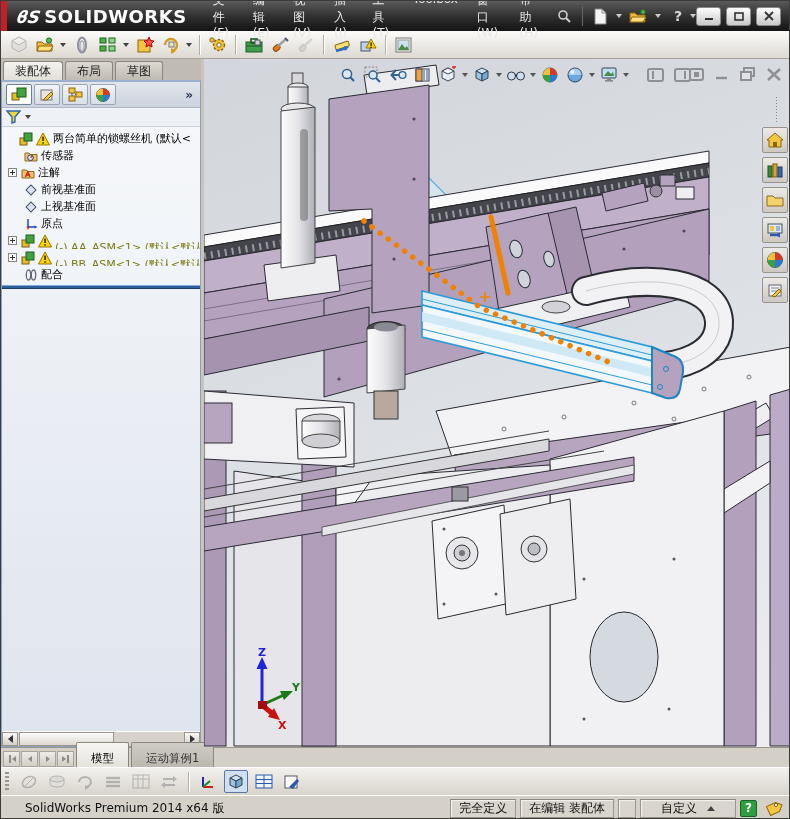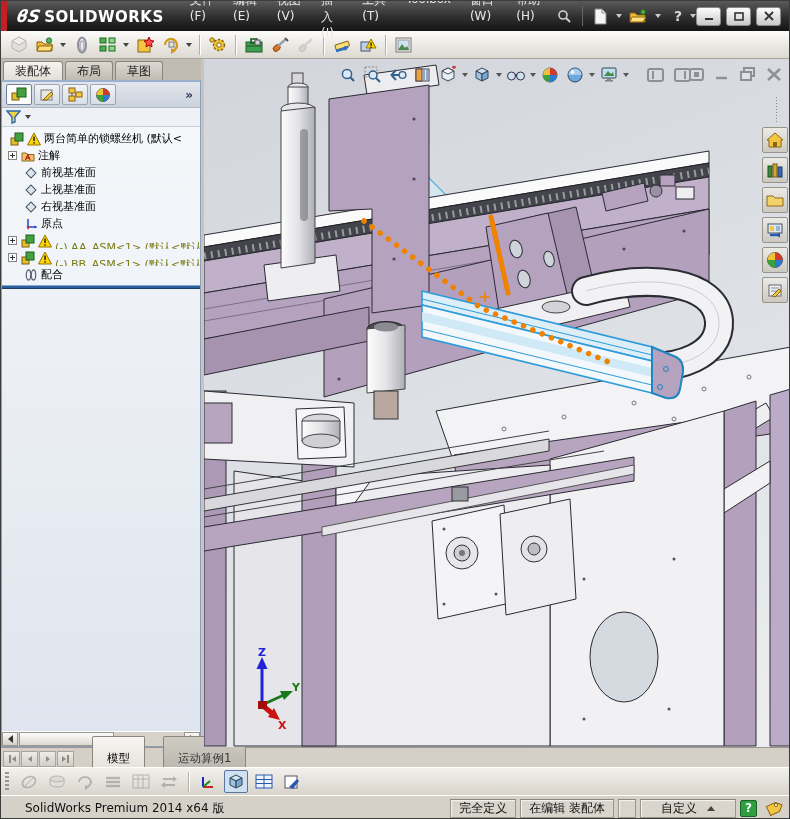--- a/index.html
+++ b/index.html
@@ -3,21 +3,21 @@
 <meta charset="utf-8">
 <style>
   html,body{margin:0;padding:0;background:#888;}
   *{box-sizing:border-box;}
   .win{position:relative;width:790px;height:819px;font-family:"DejaVu Sans",sans-serif;background:#d4d0c8;overflow:hidden;border:1px solid #3c3c3c;}
   
   .titlebar{position:relative;height:30px;background:linear-gradient(#5a5a5a,#2e2e2e 55%,#141414);display:flex;align-items:center;color:#e8e8e8;}
   .redstripe{position:absolute;left:0;top:0;width:6px;height:30px;background:#c32026;}
   .logo{display:flex;align-items:baseline;margin-left:16px;color:#fff;white-space:nowrap;}
   .logo .mark{font-weight:bold;font-style:italic;font-size:17px;transform:skewX(-10deg);margin-right:4px;}
-  .logo .word{font-size:15px;font-weight:bold;letter-spacing:.5px;}
+  .logo .word{font-size:18px;font-weight:bold;letter-spacing:.5px;}
   .menus{display:flex;gap:19px;margin-left:26px;font-size:12px;}
   .menus span{cursor:default;}
   .tb-icons{display:flex;align-items:center;gap:7px;margin-left:14px;}
   .tb-sep{width:1px;height:20px;background:#666;margin:0 3px;}
   .winbtns{display:flex;gap:5px;margin-left:auto;margin-right:8px;}
   .winbtn{width:25px;height:19px;border:1px solid #8a8a8a;border-radius:3px;background:linear-gradient(#fdfdfd,#c9c9c9);display:flex;align-items:center;justify-content:center;}
   .ddown{width:0;height:0;border-left:3.5px solid transparent;border-right:3.5px solid transparent;border-top:4px solid #ccc;margin-left:1px;}
   
   .toolbar{height:28px;background:linear-gradient(#fcfbf9,#ddd9d2);border-bottom:1px solid #a9a49b;display:flex;align-items:center;padding-left:6px;gap:3px;}
   .ti{width:23px;height:23px;display:flex;align-items:center;justify-content:center;border-radius:2px;}
@@ -30,21 +30,21 @@
   .ptab{padding:1px 11px 16px;font-size:12px;color:#222;background:linear-gradient(#ddd9d2,#bfbbb2);border:1px solid #8a867d;border-bottom:none;border-radius:3px 3px 0 0;text-align:center;}
   .ptab.active{background:linear-gradient(#f4f3ef,#e2dfd8);position:relative;z-index:2;}
   .pbody{flex:1;display:flex;flex-direction:column;border:1px solid #8aa0bd;border-top:2px solid #9ab0cc;background:linear-gradient(#f6f8fb,#e3e9f1);overflow:hidden;}
   .mgrtabs{height:26px;display:flex;align-items:center;gap:2px;padding:2px 4px;background:linear-gradient(#e2e6ec,#ccd3dd);border-bottom:1px solid #aeb9c8;}
   .mgrbtn{width:26px;height:21px;border:1px solid #9aa5b5;border-radius:2px;background:linear-gradient(#f2f4f7,#d8dee7);display:flex;align-items:center;justify-content:center;}
   .mgrbtn.active{background:#fdfdfe;border-color:#6d7f9a;}
   .chev{margin-left:auto;font-size:12px;font-weight:bold;color:#2a3a55;padding-right:3px;}
   .filterrow{height:19px;display:flex;align-items:center;gap:3px;padding-left:4px;background:#eef1f6;border-bottom:1px solid #c8cfda;}
   .tree{padding-top:3px;font-size:11px;color:#000;}
   .trow{height:17px;display:flex;align-items:center;white-space:nowrap;overflow:hidden;}
-  .ind0{padding-left:8px;} .ind1{padding-left:22px;}
+  .ind0{padding-left:8px;justify-content:center;} .ind1{padding-left:22px;}
   .plus{width:9px;height:9px;border:1px solid #848484;background:#fff;position:relative;margin:0 4px 0 6px;flex:none;}
   .plus::before{content:"";position:absolute;left:1px;right:1px;top:3px;height:1px;background:#333;}
   .plus::after{content:"";position:absolute;top:1px;bottom:1px;left:3px;width:1px;background:#333;}
   .tico{width:14px;height:14px;flex:none;margin-right:3px;}
   .tico svg{display:block;}
   .olive{color:#7c7c12;margin-top:14px;}
   .rollback{height:4px;background:#2d5f9e;border-top:1px solid #7fa9d9;border-bottom:1px solid #1c3c66;margin-top:2px;cursor:row-resize;}
   .panefill{flex:1;background:linear-gradient(#eef1f6,#dfe5ee);}
   .hscroll{height:15px;background:#d6d2ca;border-top:1px solid #fff;display:flex;align-items:stretch;}
   .harrow{width:16px;background:linear-gradient(#fbfaf8,#d4d0c8);border:1px solid #9a968d;display:flex;align-items:center;justify-content:center;}
@@ -63,21 +63,21 @@
   .taskpane{position:absolute;top:68px;right:1px;display:flex;flex-direction:column;gap:4px;}
   .tpbtn{width:26px;height:26px;border:1px solid #98948c;border-radius:2px;background:linear-gradient(#eceae5,#cdc9c1);display:flex;align-items:center;justify-content:center;}
   .tpdots{position:absolute;top:38px;right:12px;width:1px;height:26px;background:repeating-linear-gradient(#8a8a8a 0 1px,transparent 1px 3px);}
   .triad{position:absolute;left:24px;bottom:16px;}
   
   .tabbar{height:20px;background:#d4d0c8;display:flex;align-items:flex-end;border-top:1px solid #9a968d;}
   .navbtn{width:17px;height:16px;border:1px solid #a8a49b;background:linear-gradient(#eeece7,#d2cec6);display:flex;align-items:center;justify-content:center;margin-top:2px;}
   .navbtn .t{border-top:3.5px solid transparent;border-bottom:3.5px solid transparent;}
   .nl{border-right:4.5px solid #8f8b83;} .nr{border-left:4.5px solid #8f8b83;}
   .bar{width:2px;height:8px;background:#8f8b83;margin:0 1px;}
-  .btab{padding:14px 14px 1px;font-size:11.5px;border:1px solid #8a867d;border-bottom:none;background:linear-gradient(#cfccc4,#bcb8af);color:#333;margin-left:18px;border-radius:2px 2px 0 0;}
+  .btab{padding:8px 14px 1px;font-size:11.5px;border:1px solid #8a867d;border-bottom:none;background:linear-gradient(#cfccc4,#bcb8af);color:#333;margin-left:2px;border-radius:2px 2px 0 0;}
   .btab.active{background:linear-gradient(#f7f6f3,#e6e3dc);color:#000;}
   
   .motionbar{height:28px;background:linear-gradient(#f3f1ed,#d8d4cc);border-top:1px solid #fff;display:flex;align-items:center;gap:4px;padding-left:4px;}
   .grip{width:4px;height:20px;background:repeating-linear-gradient(#9a968d 0 2px,transparent 2px 4px);margin-right:4px;}
   .mi{width:24px;height:23px;display:flex;align-items:center;justify-content:center;border-radius:2px;}
   .mi.pressed{border:1px solid #5a76a0;background:#cfe0f2;}
   
   .statusbar{height:25px;background:#d5d1c9;border-top:1px solid #fff;display:flex;align-items:center;font-size:12px;color:#111;}
   .stleft{padding-left:24px;flex:1;}
   .stcell{height:19px;border:1px solid #9a968d;border-top-color:#8a867d;background:#d9d5cd;box-shadow:inset 1px 1px 1px rgba(255,255,255,.7);display:flex;align-items:center;justify-content:center;padding:0 8px;margin-right:4px;white-space:nowrap;}
@@ -302,20 +302,30 @@
               </span>
             <span class="tico">
                 <svg width="14" height="14">
                   <path d="M7 1 L13.5 13 H0.5 Z" fill="#ffd400" stroke="#937700"></path>
                   <rect x="6.3" y="4.6" width="1.5" height="4.4" fill="#222"></rect>
                   <rect x="6.3" y="10.2" width="1.5" height="1.5" fill="#222"></rect>
                 </svg>
               </span>
             <span>两台简单的锁螺丝机  (默认&lt;</span>
           </div>
+          <div class="trow ind1">
+            <span class="tico">
+                <svg width="14" height="14">
+                  <path d="M1 4 L5 4 L6.5 5.5 L13 5.5 V12 H1 Z" fill="#f0c36a" stroke="#8a6a20"></path>
+                  <circle cx="6.5" cy="8.7" r="2.8" fill="#ddeefc" stroke="#336"></circle>
+                  <path d="M6.5 8.7 L8.2 7.2" stroke="#c22" stroke-width="1.2"></path>
+                </svg>
+              </span>
+            <span>传感器</span>
+          </div>
           <div class="trow">
             <span class="plus"></span>
             <span class="tico">
                 <svg width="14" height="14">
                   <path d="M1 4 L5 4 L6.5 5.5 L13 5.5 V12 H1 Z" fill="#f0c36a" stroke="#8a6a20"></path>
                   <path d="M4.5 11 L6.8 5.6 L9.1 11 M5.4 9 H8.2" fill="none" stroke="#c22222" stroke-width="1.3"></path>
                 </svg>
               </span>
             <span>注解</span>
           </div>
@@ -327,28 +337,20 @@
               </span>
             <span>前视基准面</span>
           </div>
           <div class="trow ind1">
             <span class="tico">
                 <svg width="14" height="14">
                   <rect x="3.5" y="3.5" width="7" height="7" transform="rotate(45 7 7)" fill="rgba(150,180,215,.25)" stroke="#445566"></rect>
                 </svg>
               </span>
             <span>上视基准面</span>
-          </div>
-          <div class="trow ind1">
-            <span class="tico">
-                <svg width="14" height="14">
-                  <rect x="3.5" y="3.5" width="7" height="7" transform="rotate(45 7 7)" fill="rgba(150,180,215,.25)" stroke="#445566"></rect>
-                </svg>
-              </span>
-            <span>右视基准面</span>
           </div>
           <div class="trow ind1">
             <span class="tico">
                 <svg width="14" height="14">
                   <path d="M4 2 V10 M4 10 H12" fill="none" stroke="#2244cc" stroke-width="1.5"></path>
                   <polygon points="4,13 2.5,9.5 5.5,9.5" fill="#cc2222"></polygon>
                   <polygon points="13.5,10 10.5,8.5 10.5,11.5" fill="#2244cc"></polygon>
                 </svg>
               </span>
             <span>原点</span>

